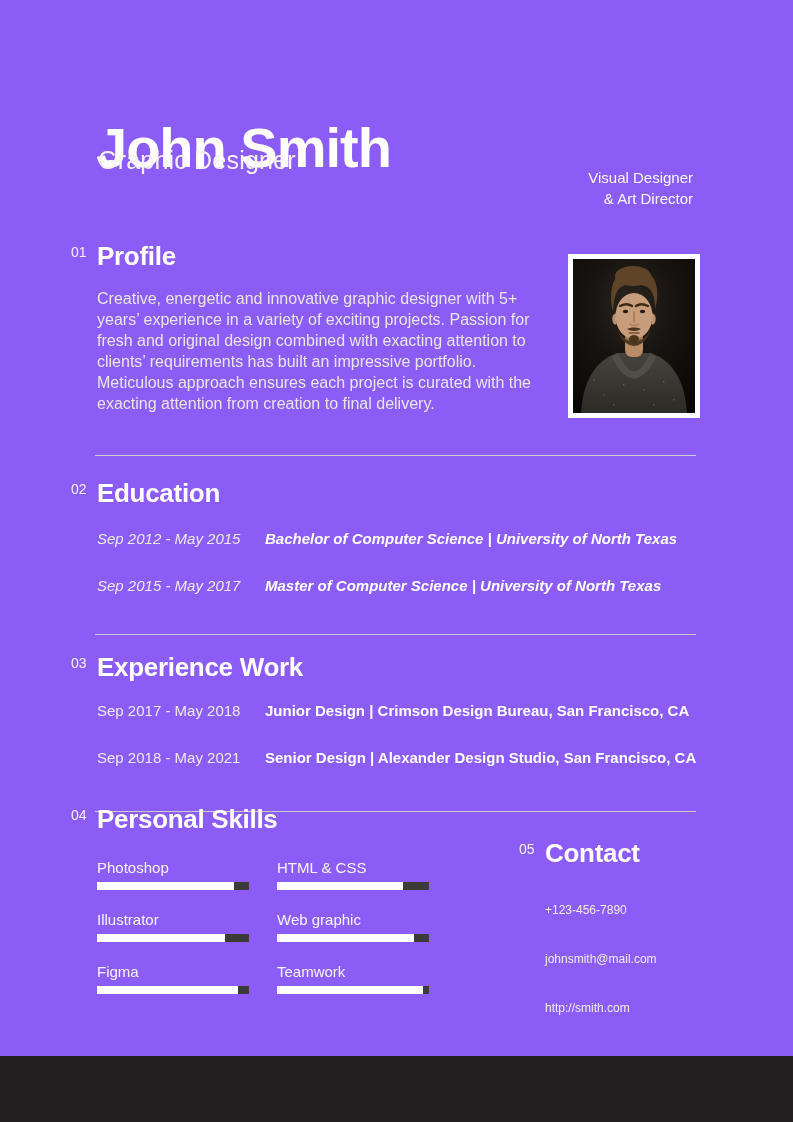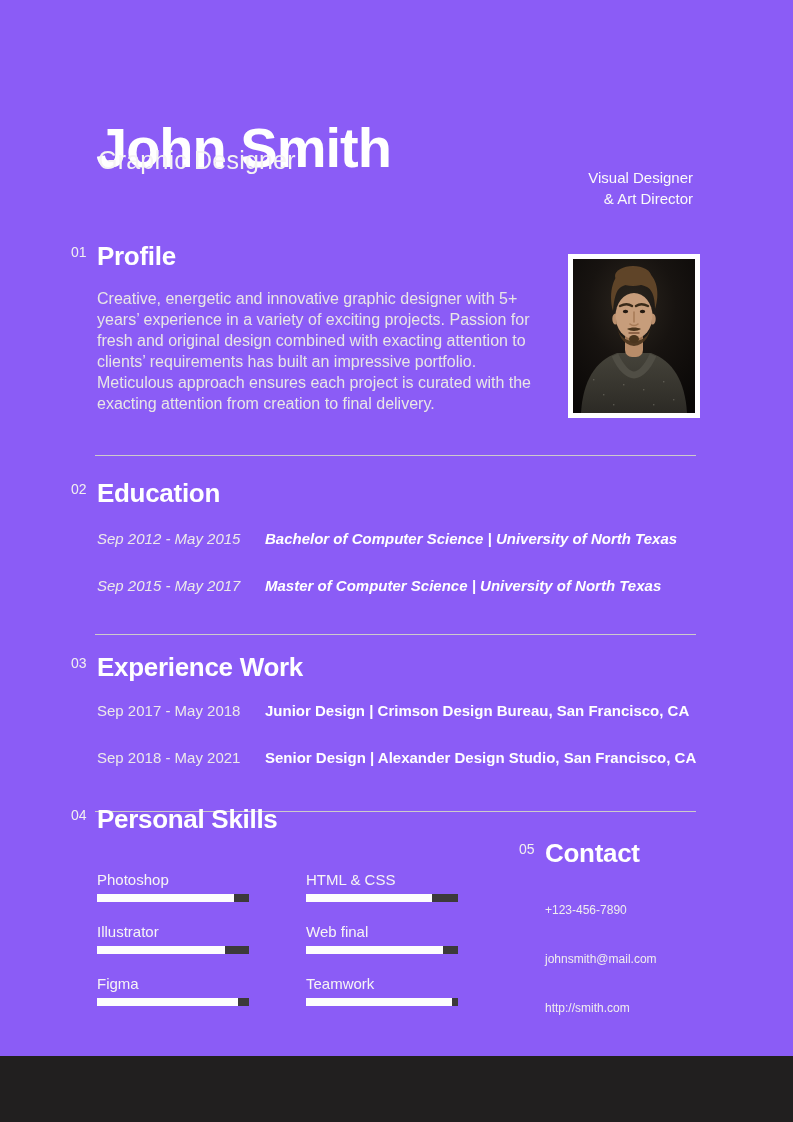--- a/index.html
+++ b/index.html
@@ -33,21 +33,21 @@
   .rows{margin-left:26px;}
   .sec-education .rows{margin-top:21px;font-style:italic;}
   .sec-experience .rows{margin-top:19px;}
   .row{display:flex;font-size:15px;line-height:18px;margin-bottom:29px;}
   .row .dates{width:168px;flex:none;color:#eceaea;font-weight:normal;}
   .row .desc{font-weight:bold;color:#ffffff;white-space:nowrap;}
   .sec-education{top:479px;}
   .sec-experience{top:653px;}
   
   .sec-skills{top:805px;}
-  .skills-grid{display:flex;gap:57px;margin-left:26px;margin-top:36px;}
+  .skills-grid{display:flex;gap:28px;margin-left:26px;margin-top:24px;}
   .skill-col{width:152px;}
   .skill{margin-bottom:21px;}
   .skill-label{font-size:15px;line-height:18px;margin-bottom:5px;color:#f7f5f5;}
   .bar{height:8px;width:152px;background:#3c3a3a;}
   .bar-fill{height:100%;background:#fdfdfd;}
   
   .sec-contact{left:519px;top:839px;}
   .contact-items{margin-left:26px;margin-top:32px;}
   .contact-item{font-size:12px;line-height:18px;margin-bottom:31px;color:#f0eeee;}
 </style>
@@ -192,21 +192,21 @@
         </div>
       </div>
       <div class="skill-col">
         <div class="skill">
           <div class="skill-label">HTML &amp; CSS</div>
           <div class="bar">
               <div class="bar-fill" style="width: 83%;"></div>
             </div>
         </div>
         <div class="skill">
-          <div class="skill-label">Web final</div>
+          <div class="skill-label">Web graphic</div>
           <div class="bar">
               <div class="bar-fill" style="width: 90%;"></div>
             </div>
         </div>
         <div class="skill">
           <div class="skill-label">Teamwork</div>
           <div class="bar">
               <div class="bar-fill" style="width: 96%;"></div>
             </div>
         </div>

